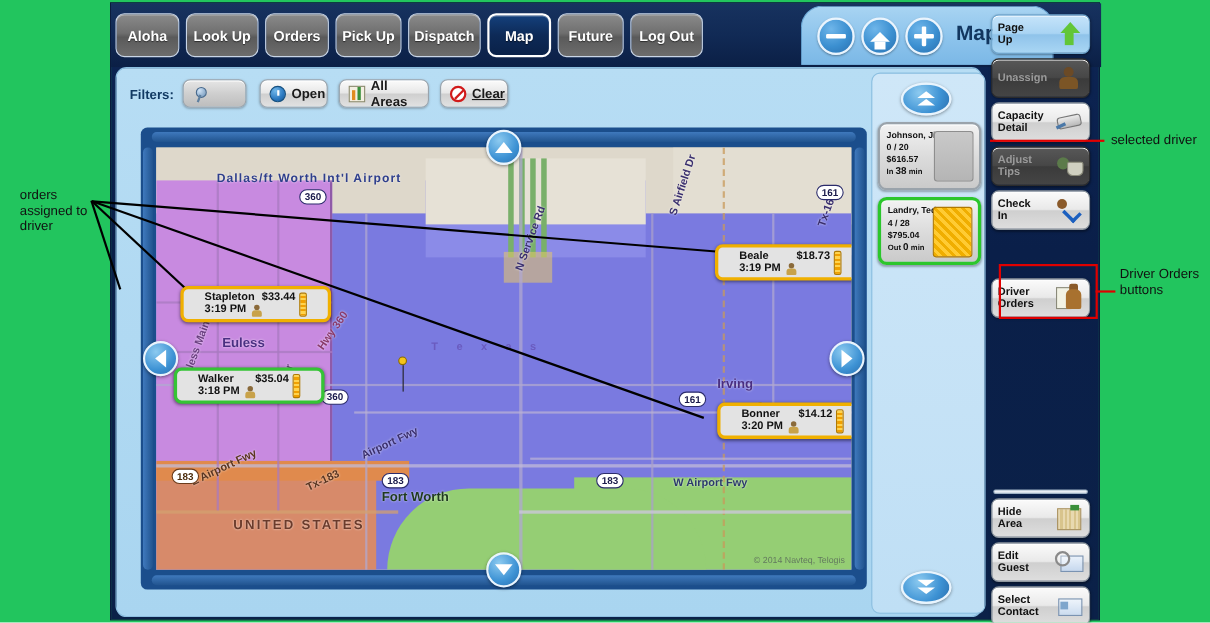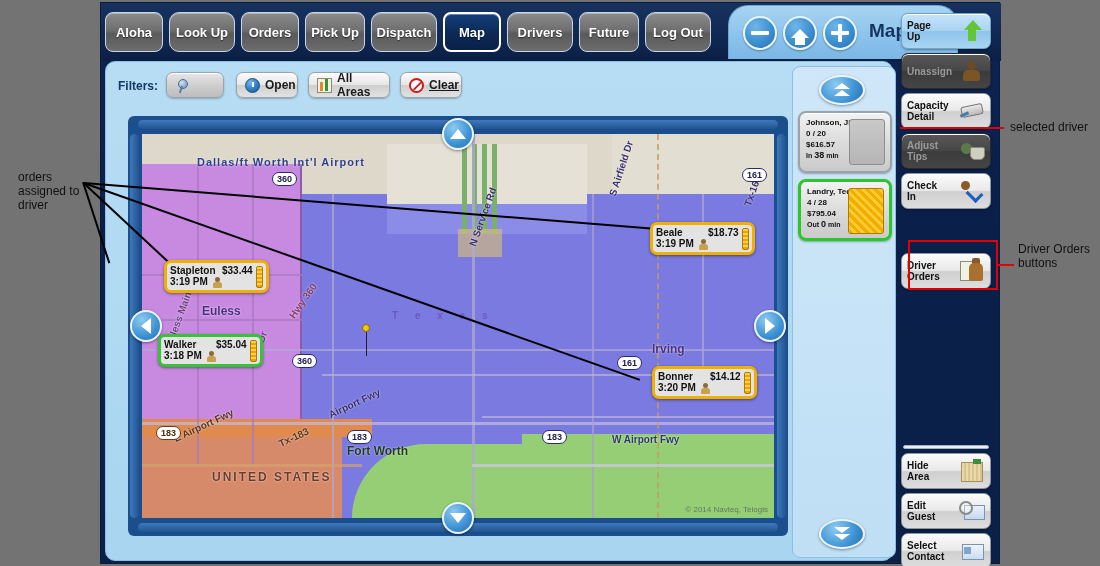--- a/index.html
+++ b/index.html
@@ -3,21 +3,21 @@
 <meta charset="utf-8">
 <style>
   * { box-sizing: border-box; }
   html, body {
     margin: 0; padding: 0;
     width: 1100px; height: 566px;
     background: #ffffff;
     font-family: "Liberation Sans", sans-serif;
     overflow: hidden;
   }
-  #root { position: relative; width: 1100px; height: 566px; background:#737373; }
+  #root { position: relative; width: 1100px; height: 566px; background:#22c55e; }
 
   
   .app-window {
     position: absolute; left: 100px; top: 2px;
     width: 900px; height: 562px;
     background: linear-gradient(180deg,#0d2554 0%, #0a1f49 40%, #0b2148 100%);
     border: 1px solid #0a1b3c;
   }
 
   
@@ -28,21 +28,21 @@
   .nav-tabs { position:absolute; left:4px; top:9px; display:flex; gap:6px; }
   .nav-tab {
     width:58px; height:40px; border-radius:8px;
     background: linear-gradient(180deg,#8b8b8b 0%, #6f6f6f 45%, #5a5a5a 55%, #6d6d6d 100%);
     border:1px solid #c9d6e8;
     color:#ffffff; font-size:13px; font-weight:bold;
     display:flex; align-items:center; justify-content:center;
     text-shadow: 0 1px 1px rgba(0,0,0,.55);
     box-shadow: inset 0 1px 0 rgba(255,255,255,.35);
   }
-  .nav-tab.wide { width:66px;border-radius:10px; }
+  .nav-tab.wide { width:66px; }
   .nav-tab.w2 { width:60px; }
   .nav-tab.active {
     background: linear-gradient(180deg,#14407c 0%, #0d2a57 50%, #0a2148 100%);
     border:2px solid #ffffff;
     color:#ffffff;
   }
 
   
   .zoom-panel {
     position:absolute; left:627px; top:2px; width:230px; height:54px;
@@ -212,21 +212,21 @@
   .ar { width:0; height:0; }
   .ar-up    { border-left:8px solid transparent; border-right:8px solid transparent; border-bottom:10px solid #fff; }
   .ar-down  { border-left:8px solid transparent; border-right:8px solid transparent; border-top:10px solid #fff; }
   .ar-left  { border-top:8px solid transparent; border-bottom:8px solid transparent; border-right:10px solid #fff; }
   .ar-right { border-top:8px solid transparent; border-bottom:8px solid transparent; border-left:10px solid #fff; }
 
   
   .order-tag {
     position:absolute; z-index:50; background:#e3e3e3;
     border:3px solid #f0b000; border-radius:7px;
-    padding:2px 3px; display:flex; align-items:center;
+    padding:2px 19px; display:flex; align-items:center;
     box-shadow:0 1px 3px rgba(0,0,0,.45);
   }
   .order-tag.sel { border-color:#35c435; }
   .order-tag .rows { display:flex; flex-direction:column; }
   .order-tag .r1 { display:flex; gap:4px; font-size:10px; font-weight:bold; color:#111; line-height:11px; white-space:nowrap;}
   .order-tag .r2 { display:flex; gap:4px; align-items:center; font-size:10px; font-weight:bold; color:#111; line-height:12px; }
   .order-tag .nm { min-width:48px; }
   .order-tag .amt { text-align:right; }
   .order-tag .person {
     width:11px;height:11px;position:relative;display:inline-block;
@@ -427,23 +427,20 @@
             <span>Orders</span>
           </div>
         <div class="nav-tab w2">
             <span>Pick Up</span>
           </div>
         <div class="nav-tab wide">
             <span>Dispatch</span>
           </div>
         <div class="nav-tab active">
             <span>Map</span>
-          </div>
-        <div class="nav-tab wide">
-            <span>Drivers</span>
           </div>
         <div class="nav-tab w2">
             <span>Future</span>
           </div>
         <div class="nav-tab wide">
             <span>Log Out</span>
           </div>
       </div>
     </div>
 

